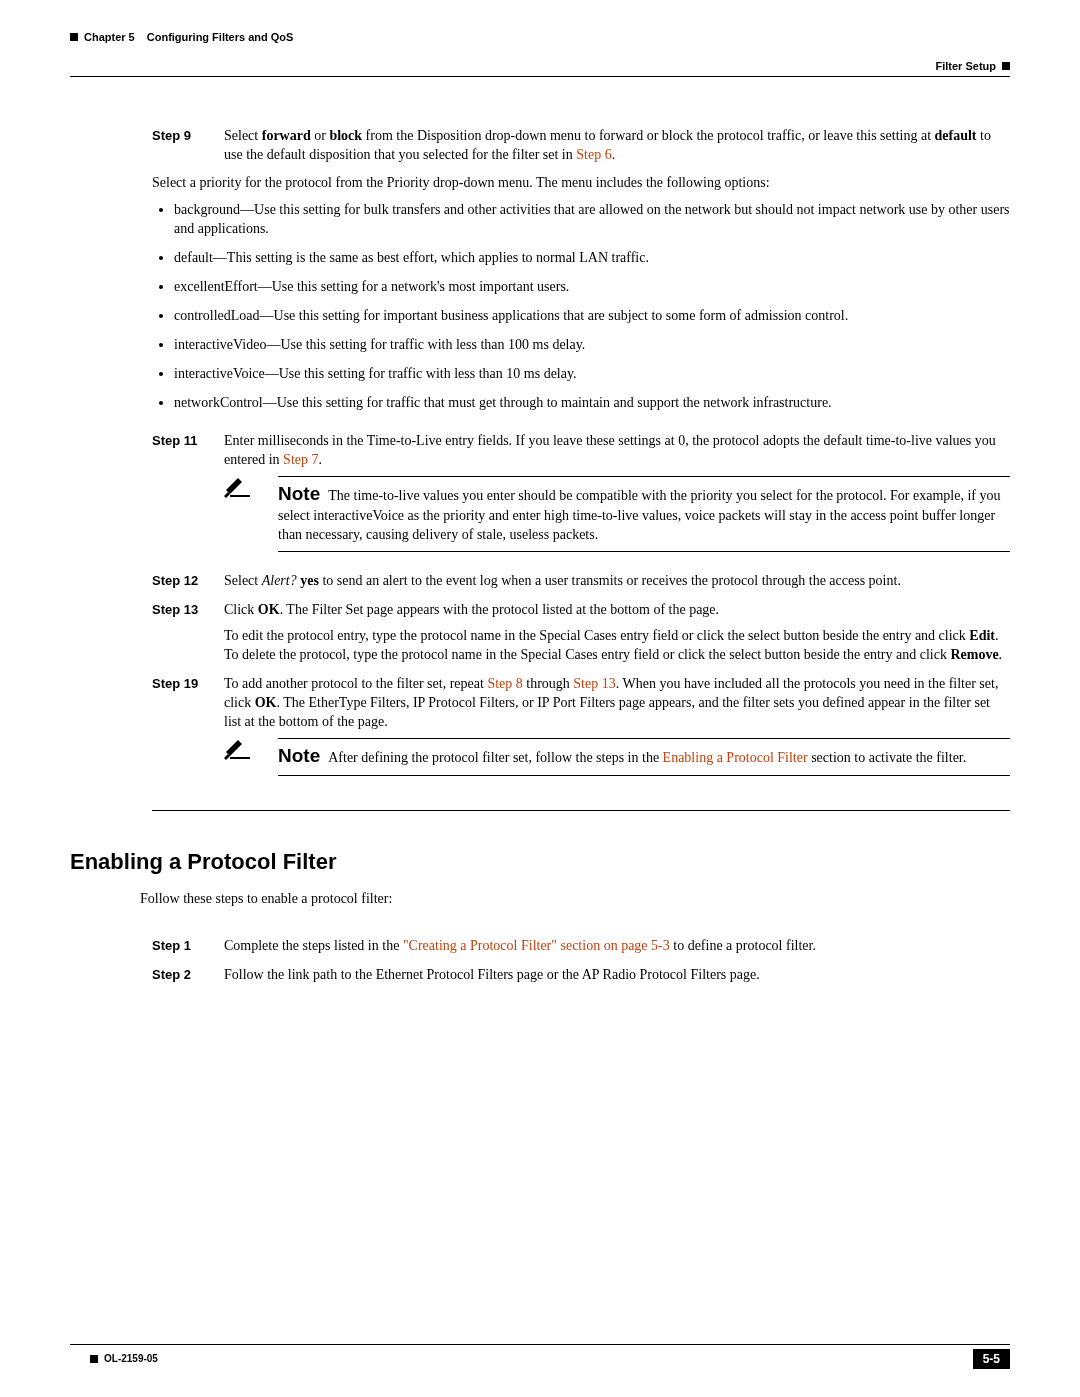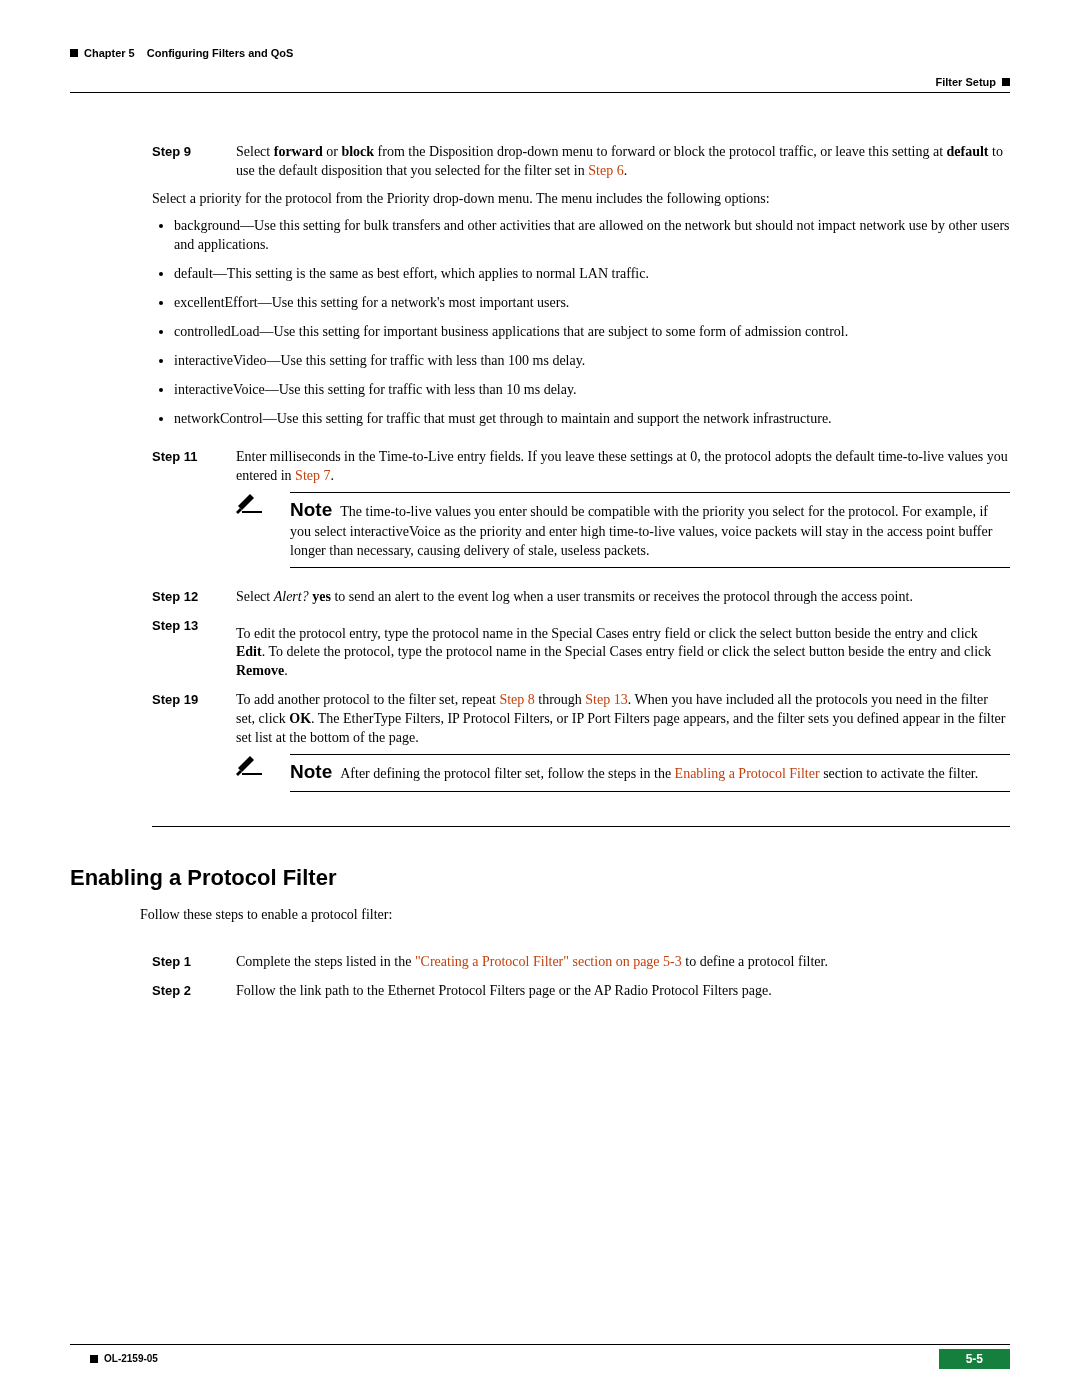--- a/index.html
+++ b/index.html
@@ -19,21 +19,20 @@
     padding: 30px 70px 0 70px;
   }
   .header {
     display: flex;
     justify-content: space-between;
     align-items: flex-start;
     font-family: Arial, Helvetica, sans-serif;
     font-size: 11px;
     font-weight: bold;
     margin-bottom: 2px;
-    margin-top: 16px;
   }
   .header-left {
     display: flex;
     align-items: center;
     gap: 6px;
   }
   .header-mark {
     width: 8px; height: 8px; background: #000; display:inline-block;
   }
   .header-right-wrap {
@@ -49,21 +48,21 @@
   .hr-top {
     border-top: 1px solid #000;
     margin-top: 2px;
     margin-bottom: 50px;
   }
   .steps {
     margin-left: 82px;
   }
   .step {
     display: flex;
-    gap: 30px;
+    gap: 18px;
     margin-bottom: 10px;
   }
   .step-label {
     flex: 0 0 54px;
     font-family: Arial, Helvetica, sans-serif;
     font-weight: bold;
     font-size: 13px;
     white-space: nowrap;
   }
   .step-body {
@@ -128,23 +127,23 @@
   .footer-title-row {
     display:flex; justify-content:flex-end; align-items:center; gap:6px;
     margin-bottom: 2px;
   }
   .footer-rule { border-top: 1px solid #000; margin-bottom: 4px; }
   .footer-bot {
     display:flex; justify-content:space-between; align-items:center;
   }
   .footer-left { display:flex; align-items:center; gap:6px;padding-left:20px; }
   .page-badge {
-    background: #15803d;
+    background: #000000;
     color: #fff;
-    padding: 2px 27px;
+    padding: 2px 10px;
     font-size: 12px;
   }
   .sq { width:8px; height:8px; background:#000; display:inline-block; }
 </style>
 </head>
 <body>
 
 <div class="page">
 
   <div class="header">
@@ -211,20 +210,23 @@
     <div class="step">
       <div class="step-label">Step 12</div>
       <div class="step-body">
         <span>Select </span><i>Alert?</i><span> </span><b>yes</b><span> to send an alert to the event log when a user transmits or receives the protocol through the access point.</span>
       </div>
     </div>
 
     <div class="step">
       <div class="step-label">Step 13</div>
       <div class="step-body">
+        <div>
+          <span>Click </span><b>OK</b><span>. The Filter Set page appears with the protocol listed at the bottom of the page.</span>
+        </div>
         <div style="margin-top:8px;">
           <span>To edit the protocol entry, type the protocol name in the Special Cases entry field or click the select button beside the entry and click </span><b>Edit</b><span>. To delete the protocol, type the protocol name in the Special Cases entry field or click the select button beside the entry and click </span><b>Remove</b><span>.</span>
         </div>
       </div>
     </div>
 
     <div class="step">
       <div class="step-label">Step 19</div>
       <div class="step-body">
         <div>

